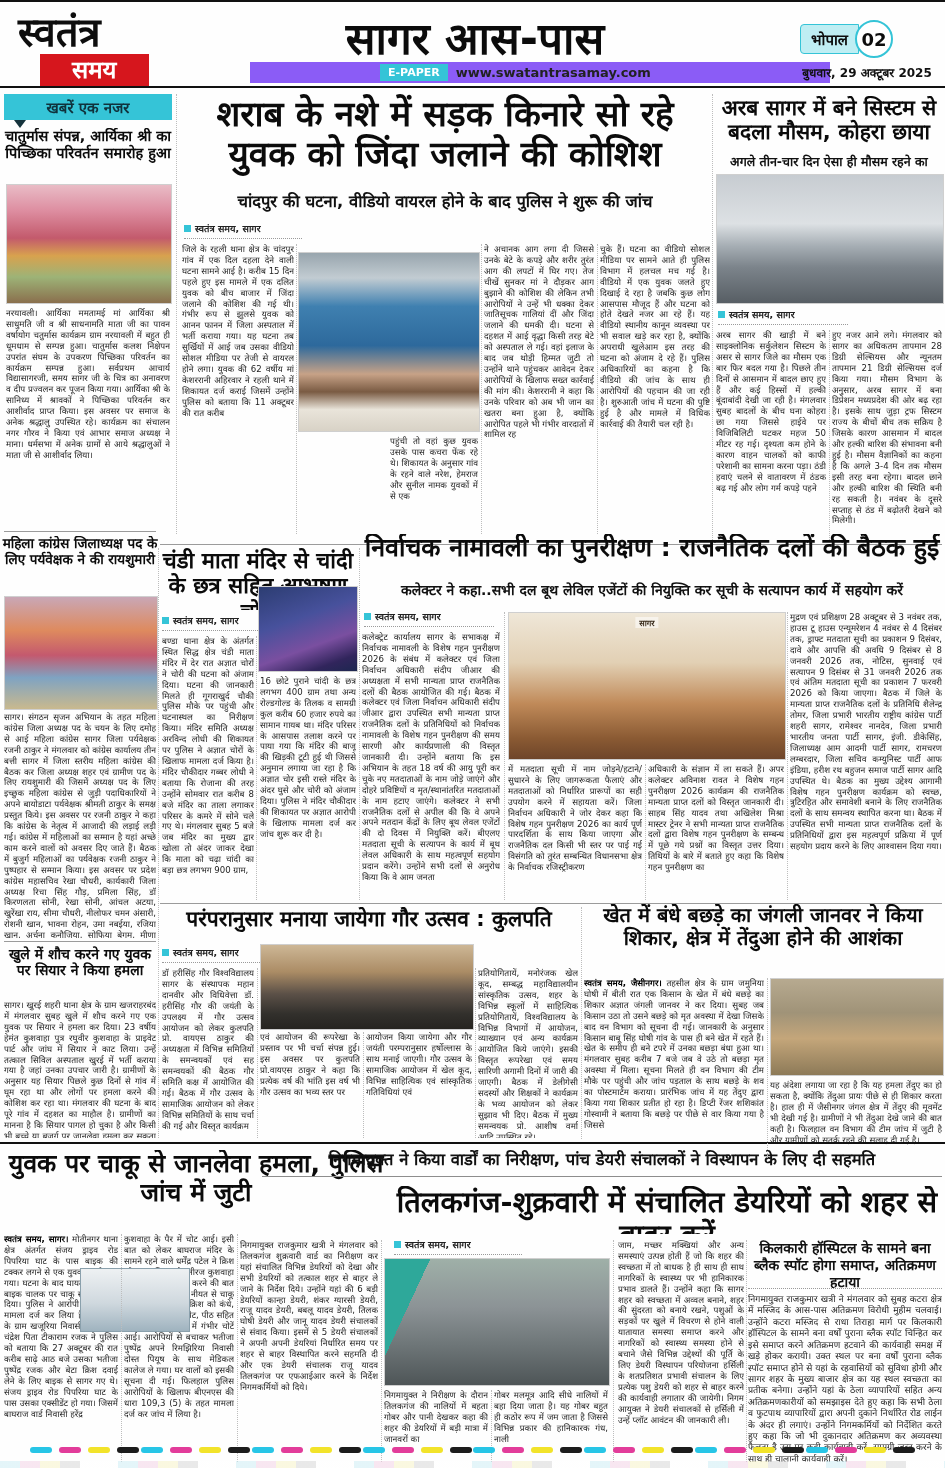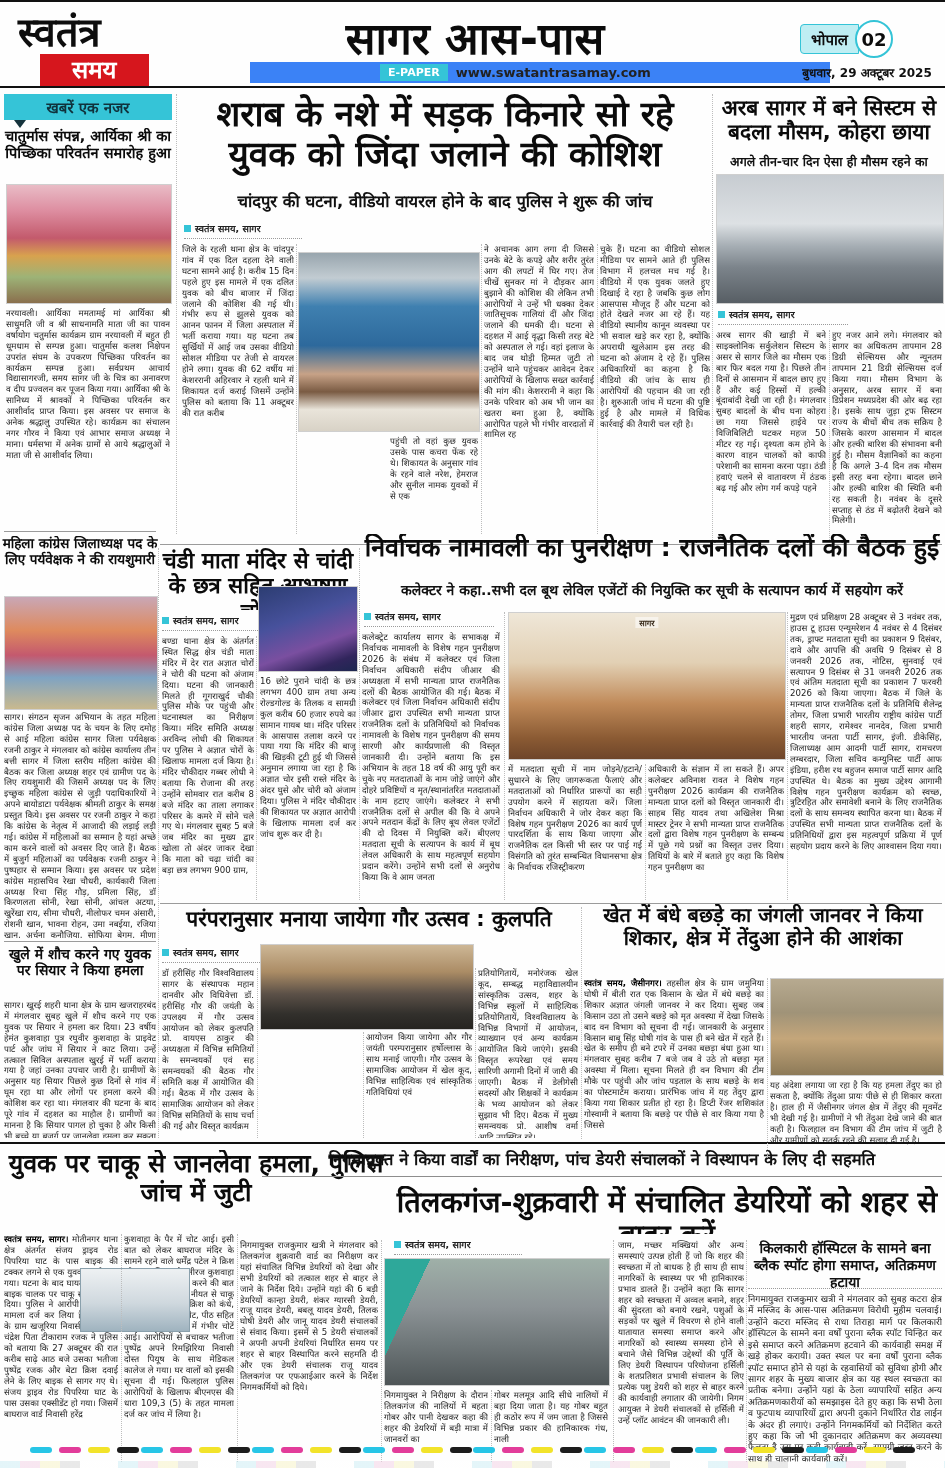--- a/index.html
+++ b/index.html
@@ -17,21 +17,21 @@
   .vdot{border-left:1px dotted #bdbdbd;width:0;}
   .hline{background:#9b9b9b;height:1px;}
   .hblack{background:#111;}
   .banner{background:#35c4d7;color:#10323c;font-weight:800;font-size:15px;
           display:flex;align-items:center;justify-content:center;}
   .tri{width:0;height:0;border-left:6px solid transparent;border-right:6px solid transparent;
        border-top:8px solid #15333c;}
   .logo1{font-size:40px;font-weight:800;color:#0d0d0d;line-height:1;}
   .logo2{background:#d6161d;color:#fff;font-weight:800;font-size:24px;padding:1px 32px;
          display:inline-block;line-height:1.25;}
-  .graybar{background:#3b82f6;display:flex;align-items:center;gap:8px;padding-left:130px;}
+  .graybar{background:#8b5cf6;display:flex;align-items:center;gap:8px;padding-left:130px;}
   .epaper{background:#35c4d7;color:#fff;font-weight:700;font-size:11px;padding:2px 8px;}
   .site{font-size:13px;font-weight:700;color:#222;}
   .edition{display:flex;align-items:center;}
   .edition .name{background:#bfeef3;border:1px solid #35c4d7;color:#0d0d0d;font-weight:800;
                  font-size:15px;padding:4px 10px;border-radius:4px 0 0 4px;}
   .edition .num{background:#fff;border:2px solid #35c4d7;color:#0d0d0d;font-weight:800;
                 font-size:18px;width:34px;height:34px;border-radius:50%;display:flex;
                 align-items:center;justify-content:center;margin-left:-4px;}
   .date{font-size:12px;font-weight:800;color:#111;}
   .marks{display:flex;justify-content:space-between;align-items:center;}
@@ -142,20 +142,21 @@
 
   <div class="abs hline" style="left:160px;top:903px;width:782px"></div>
 
   <div class="abs hl" style="left:160px;top:907px;width:418px;height:32px;font-size:21px">परंपरानुसार मनाया जायेगा गौर उत्सव : कुलपति</div>
   <div class="abs byline" style="left:162px;top:946px;width:118px">
     <span class="sq"></span>
     <span>स्वतंत्र समय, सागर</span>
   </div>
   <div class="abs body-txt" style="left:162px;top:968px;width:92px;height:170px">डॉ हरीसिंह गौर विश्वविद्यालय सागर के संस्थापक महान दानवीर और विधिवेत्ता डॉ. हरीसिंह गौर की जयंती के उपलक्ष्य में गौर उत्सव आयोजन को लेकर कुलपति प्रो. वायएस ठाकुर की अध्यक्षता में विभिन्न समितियों के समन्वयकों एवं सह समन्वयकों की बैठक गौर समिति कक्ष में आयोजित की गई। बैठक में गौर उत्सव के सामाजिक आयोजन को लेकर विभिन्न समितियों के साथ चर्चा की गई और विस्तृत कार्यक्रम</div>
   <div class="abs photo ph-univ" style="left:260px;top:944px;width:212px;height:84px"></div>
+  <div class="abs body-txt" style="left:260px;top:1032px;width:100px;height:106px">एवं आयोजन की रूपरेखा के प्रस्ताव पर भी चर्चा संपन्न हुई। इस अवसर पर कुलपति प्रो.वायएस ठाकुर ने कहा कि प्रत्येक वर्ष की भांति इस वर्ष भी गौर उत्सव का भव्य स्तर पर</div>
   <div class="abs body-txt" style="left:366px;top:1032px;width:106px;height:106px">आयोजन किया जायेगा और गौर जयंती परम्परानुसार हर्षोल्लास के साथ मनाई जाएगी। गौर उत्सव के सामाजिक आयोजन में खेल कूद, विभिन्न साहित्यिक एवं सांस्कृतिक गतिविधियां एवं</div>
   <div class="abs body-txt" style="left:478px;top:968px;width:100px;height:170px">प्रतियोगितायें, मनोरंजक खेल कूद, सम्बद्ध महाविद्यालयीन सांस्कृतिक उत्सव, शहर के विभिन्न स्कूलों में साहित्यिक प्रतियोगितायें, विश्वविद्यालय के विभिन्न विभागों में आयोजन, व्याख्यान एवं अन्य कार्यक्रम आयोजित किये जाएंगे। इसकी विस्तृत रूपरेखा एवं समय सारिणी अगामी दिनों में जारी की जाएगी। बैठक में डेलीगेसी सदस्यों और शिक्षकों ने कार्यक्रम के भव्य आयोजन को लेकर सुझाव भी दिए। बैठक में मुख्य समन्वयक प्रो. आशीष वर्मा आदि उपस्थित रहे।</div>
 
   <div class="abs hl" style="left:584px;top:904px;width:358px;height:68px;font-size:20px">खेत में बंधे बछड़े का जंगली जानवर ने किया शिकार, क्षेत्र में तेंदुआ होने की आशंका</div>
   <div class="abs body-txt" style="left:584px;top:978px;width:180px;height:184px"><b>स्वतंत्र समय, जैसीनगर।</b> <span>तहसील क्षेत्र के ग्राम जमुनिया घोषी में बीती रात एक किसान के खेत में बंधे बछड़े का शिकार अज्ञात जंगली जानवर ने कर दिया। सुबह जब किसान उठा तो उसने बछड़े को मृत अवस्था में देखा जिसके बाद वन विभाग को सूचना दी गई। जानकारी के अनुसार किसान बाबू सिंह घोषी गांव के पास ही बने खेत में रहते हैं। खेत के समीप ही बने टपरे में उनका बछड़ा बंधा हुआ था। मंगलवार सुबह करीब 7 बजे जब वे उठे तो बछड़ा मृत अवस्था में मिला। सूचना मिलते ही वन विभाग की टीम मौके पर पहुंची और जांच पड़ताल के साथ बछड़े के शव का पोस्टमार्टम कराया। प्रारंभिक जांच में यह तेंदुए द्वारा किया गया शिकार प्रतीत हो रहा है। डिप्टी रेंजर शशिकांत गोस्वामी ने बताया कि बछड़े पर पीछे से वार किया गया है जिससे</span></div>
   <div class="abs photo ph-calf" style="left:770px;top:978px;width:172px;height:96px"></div>
   <div class="abs body-txt" style="left:770px;top:1080px;width:172px;height:82px">यह अंदेशा लगाया जा रहा है कि यह हमला तेंदुए का हो सकता है, क्योंकि तेंदुआ प्रायः पीछे से ही शिकार करता है। हाल ही में जैसीनगर जंगल क्षेत्र में तेंदुए की मूवमेंट भी देखी गई है। ग्रामीणों ने भी तेंदुआ देखे जाने की बात कही है। फिलहाल वन विभाग की टीम जांच में जुटी है और ग्रामीणों को सतर्क रहने की सलाह दी गई है।</div>
 
   <div class="abs hblack" style="left:0;top:1142px;width:945px;height:2px"></div>
 

